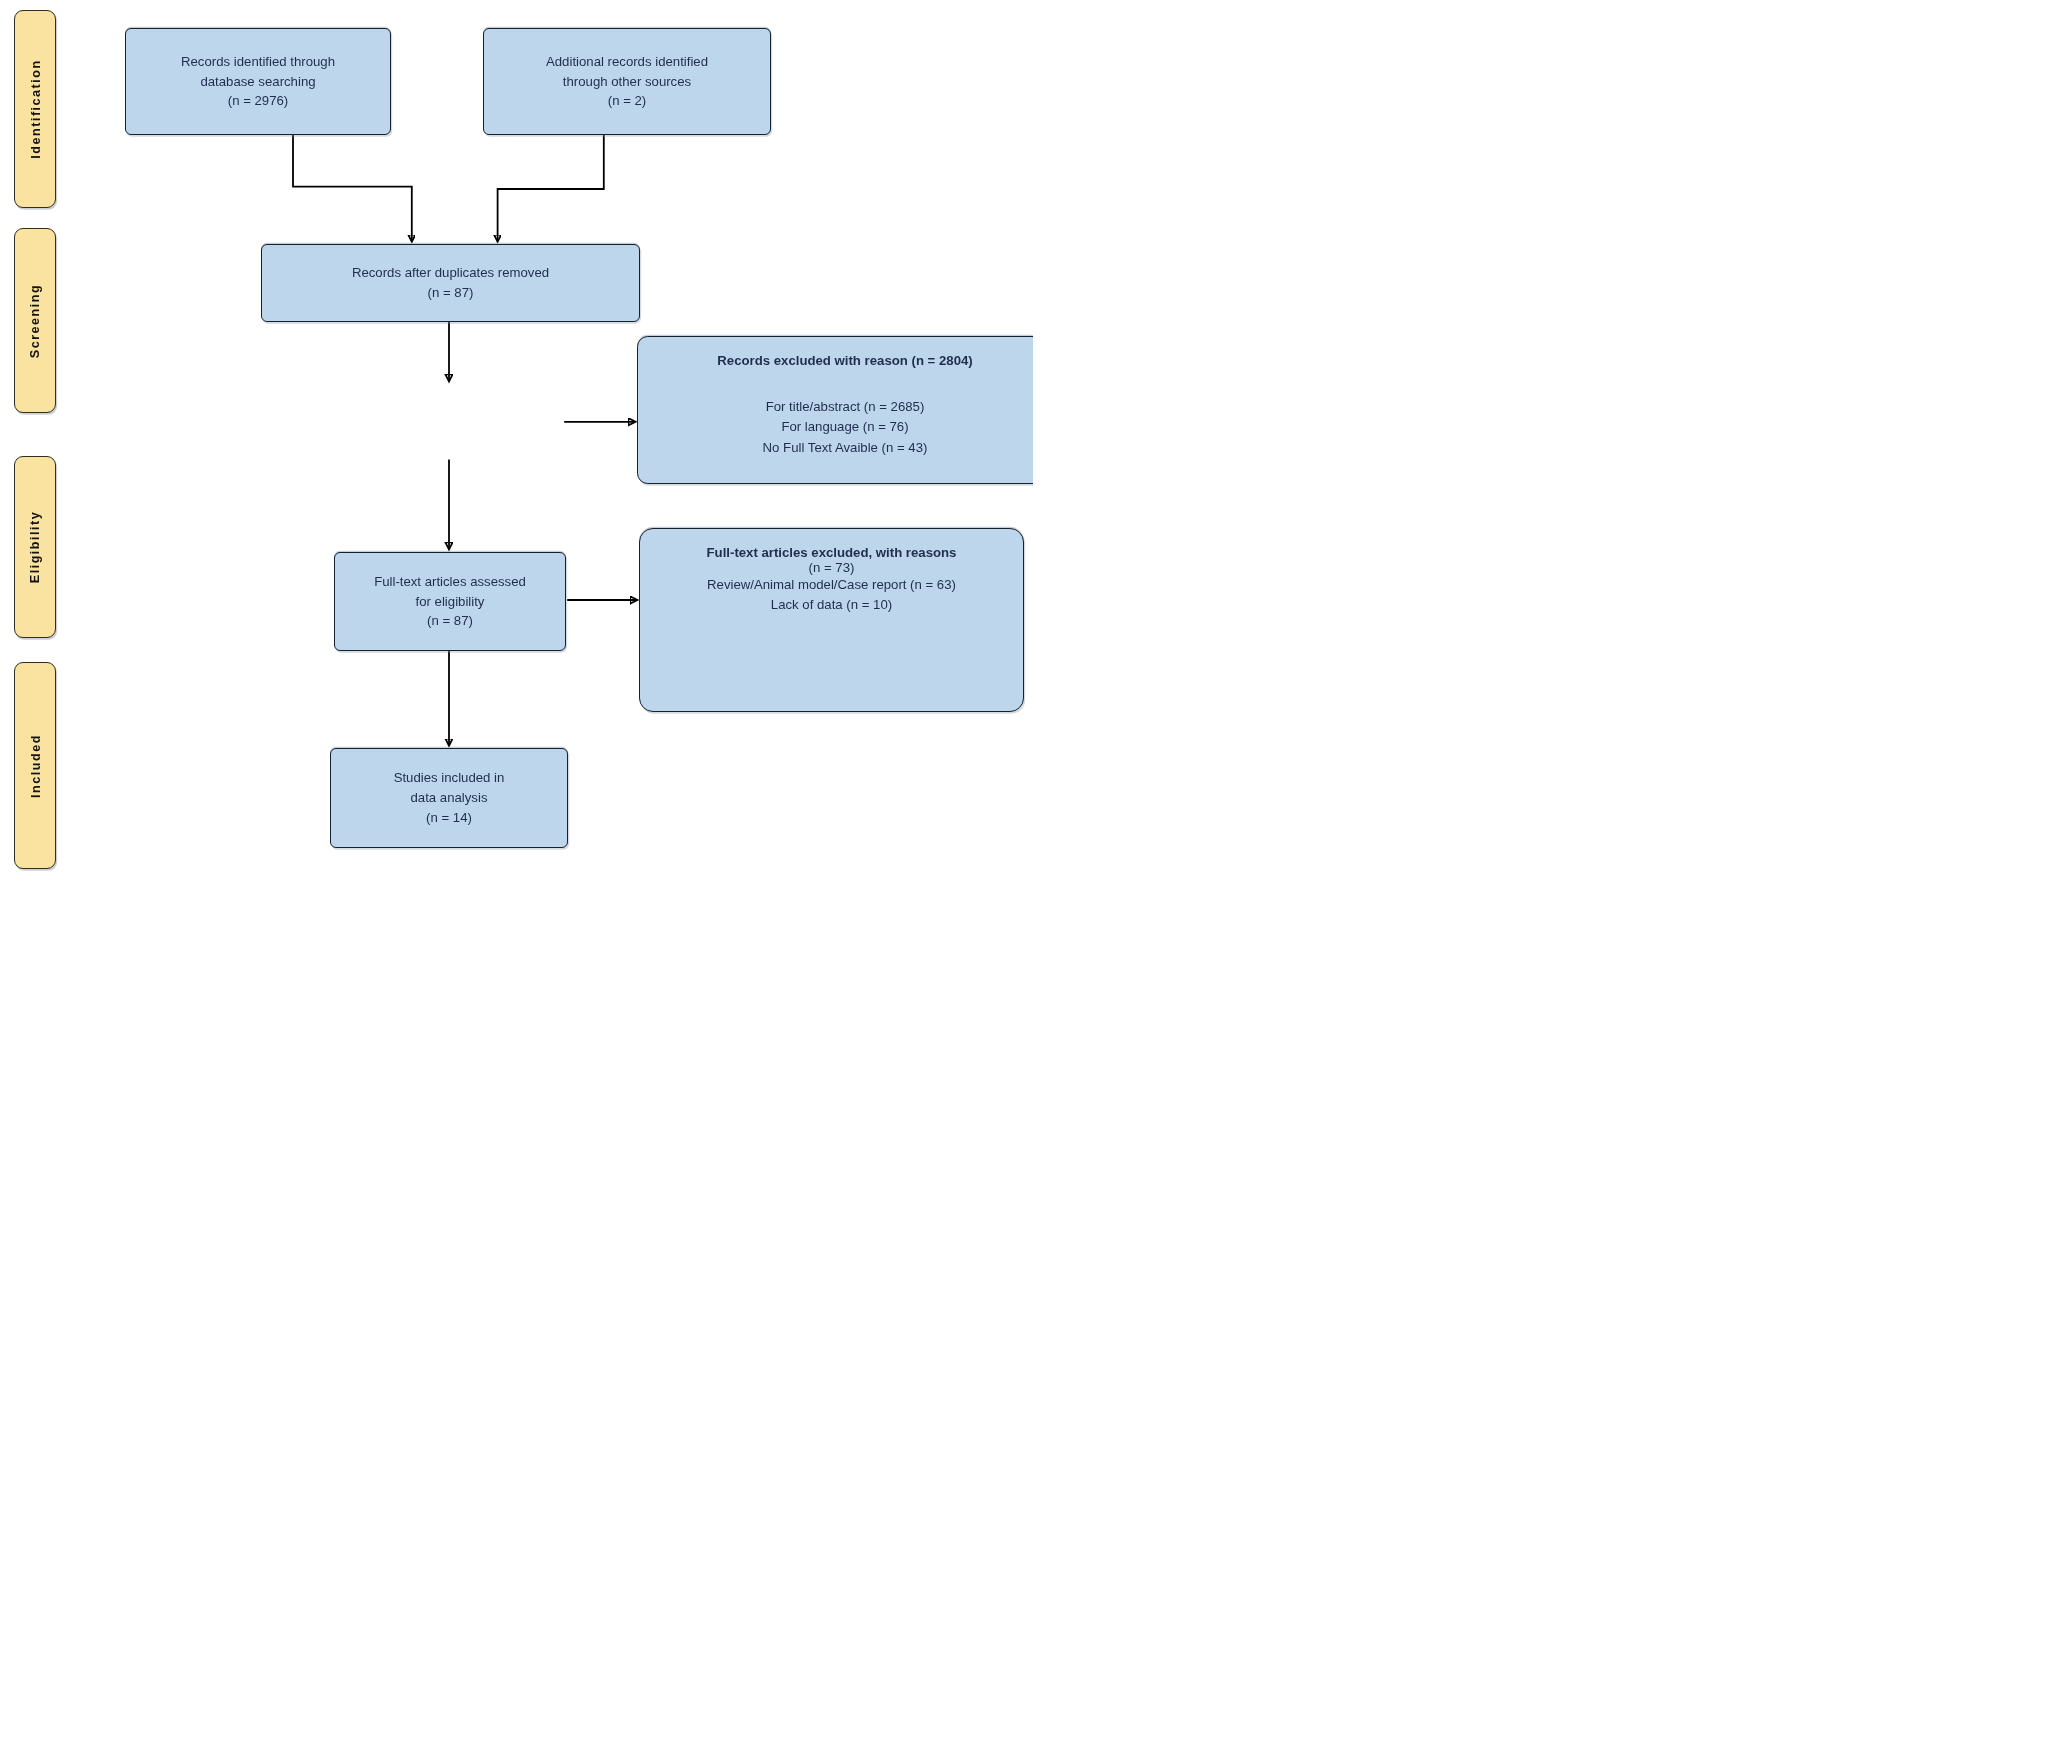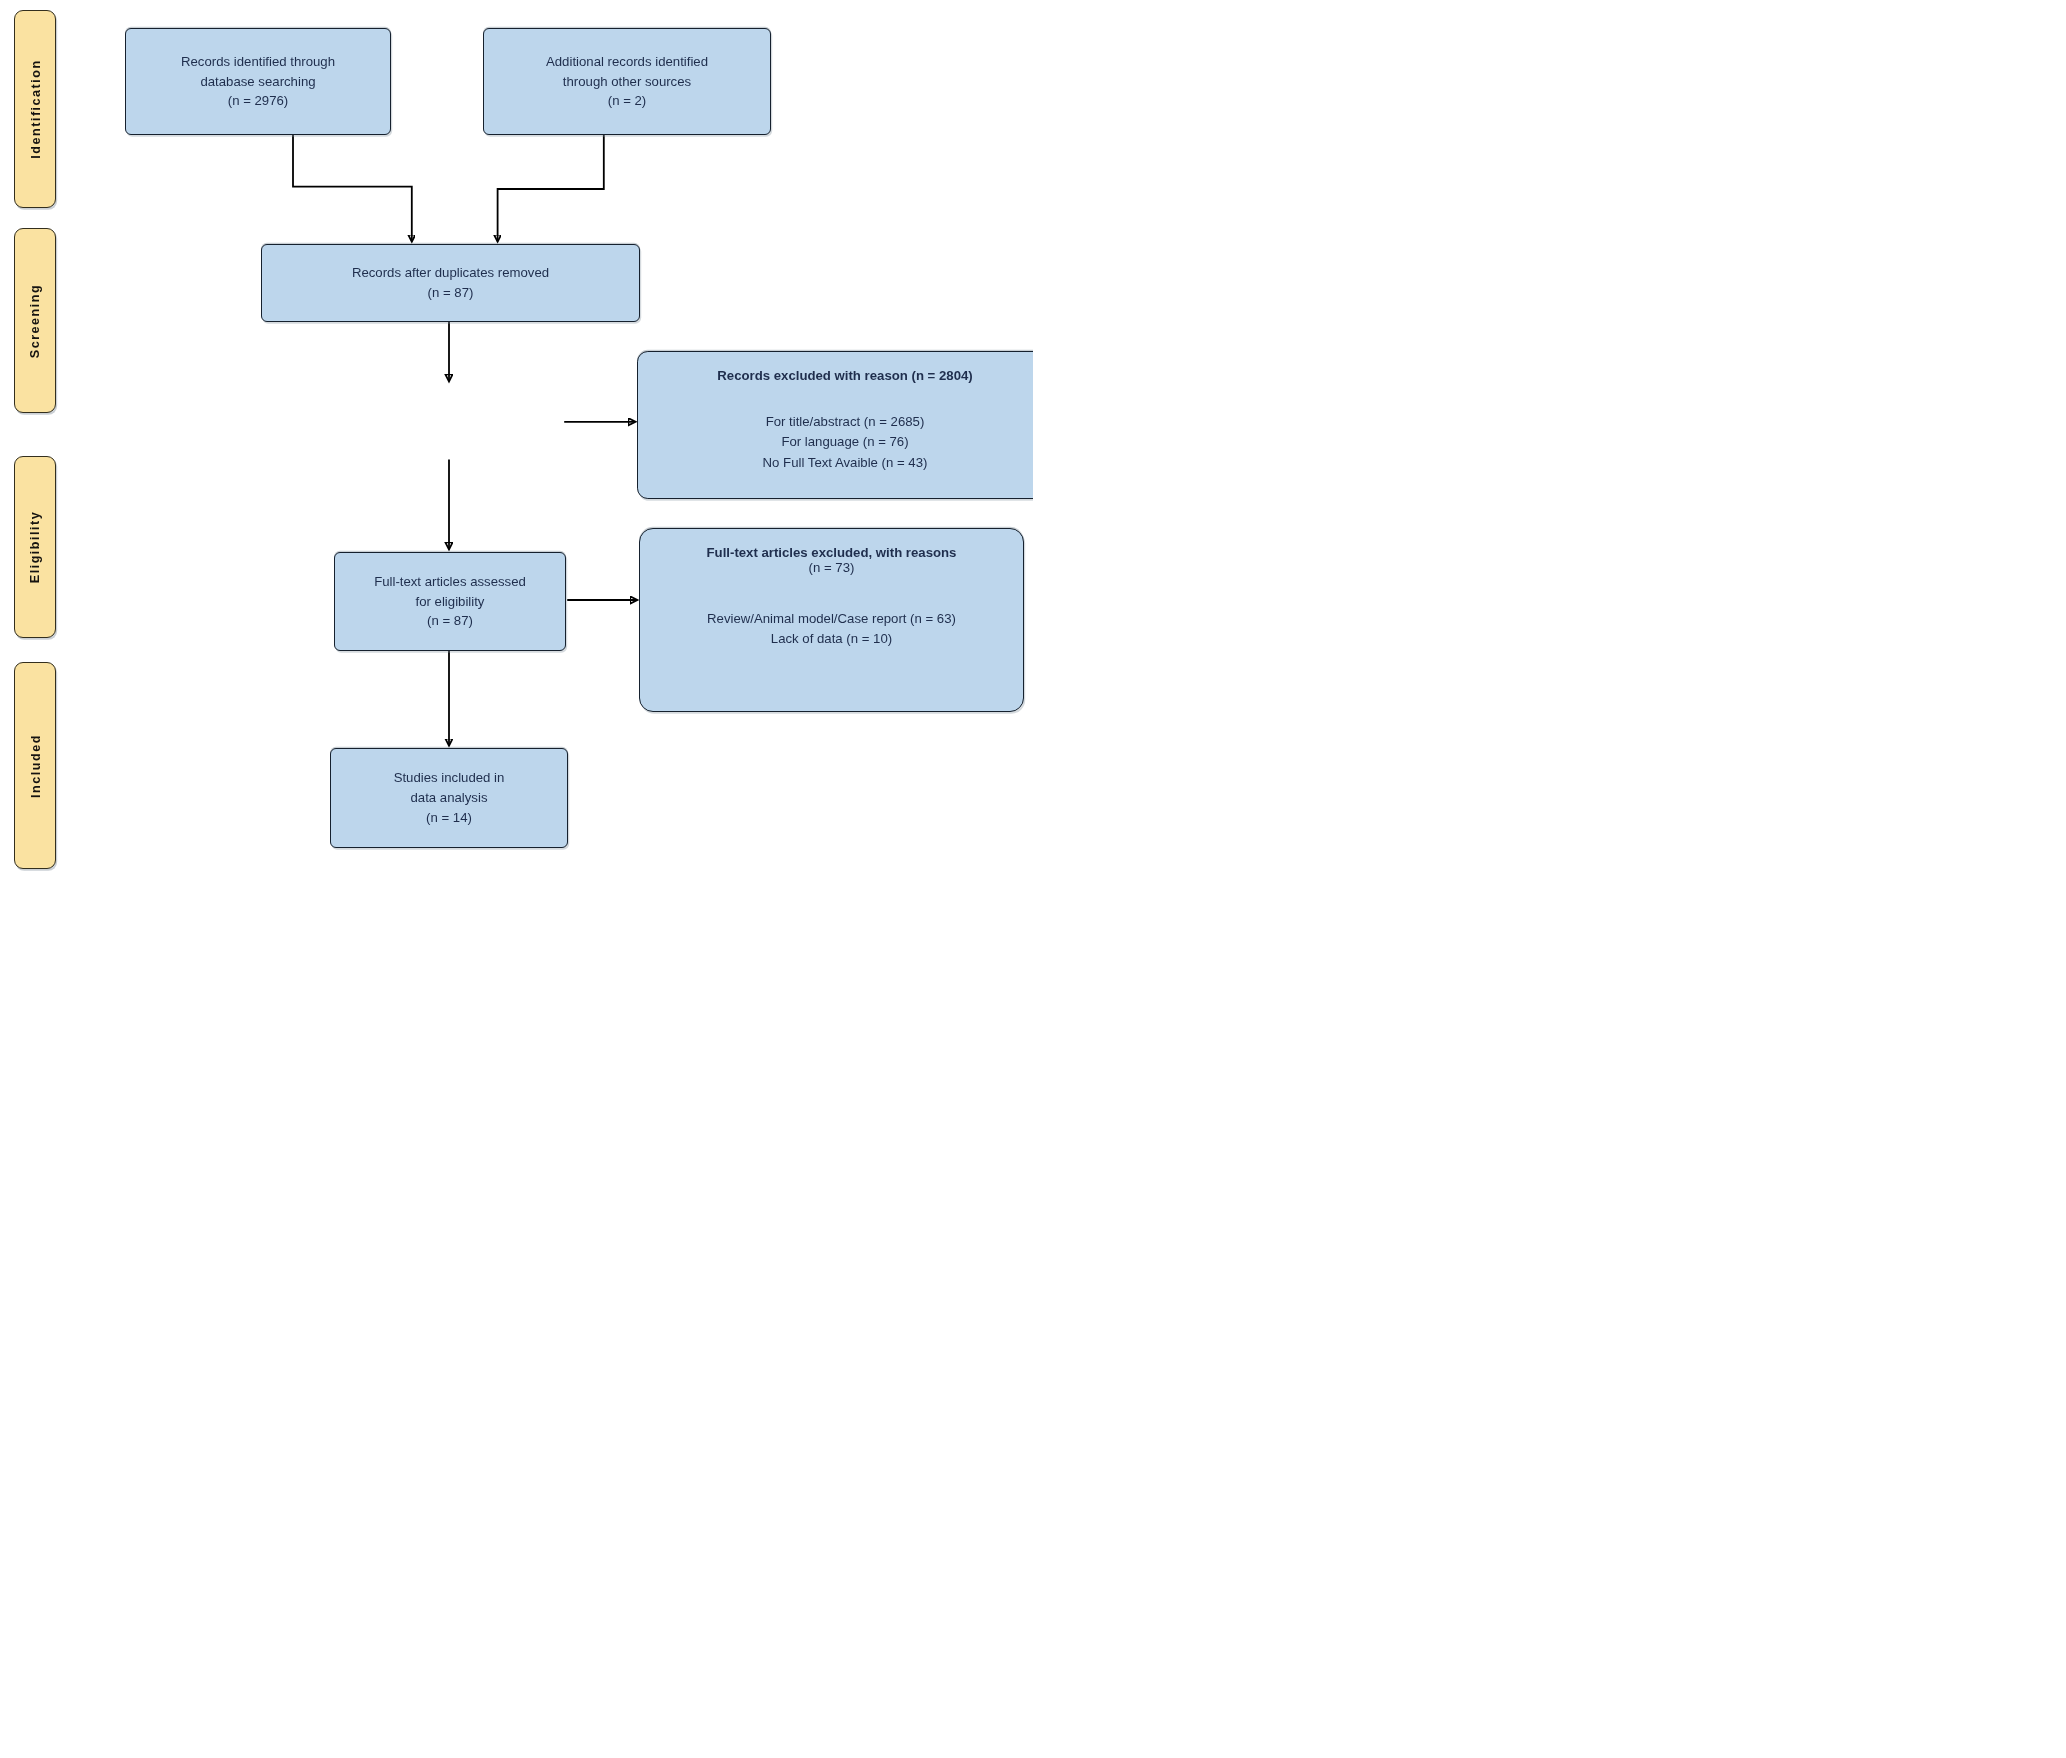--- a/index.html
+++ b/index.html
@@ -73,33 +73,33 @@
     text-align:center;
     white-space:pre-line;
   }
   .excl-body{
     font-size:13.2px;
     line-height:1.55;
     text-align:center;
     white-space:pre-line;
   }
   #excl-records .excl-title{margin-bottom:29px;}
-  #excl-fulltext .excl-subtitle{margin-bottom:34px;text-align:center;}
+  #excl-fulltext .excl-subtitle{text-align:center;}
 
   
   #stage-identification{top:9.6px;height:198px;}
   #stage-screening{top:228px;height:185px;}
   #stage-eligibility{top:456px;height:182px;}
   #stage-included{top:662px;height:207px;}
 
   #box-db-search{left:125px;top:28px;width:266px;height:107px;}
   #box-other-sources{left:483px;top:28px;width:288px;height:107px;}
   #box-duplicates{left:261px;top:244px;width:379px;height:78px;}
   #box-screened{left:337px;top:384px;width:228px;height:76px;}
-  #excl-records{left:637px;top:351px;width:416px;height:148px;}
+  #excl-records{left:637px;top:336px;width:416px;height:148px;}
   #box-fulltext{left:334px;top:552px;width:232px;height:99px;}
   #excl-fulltext{left:639px;top:528px;width:385px;height:184px;border-radius:14px;}
   #box-included{left:330px;top:748px;width:238px;height:100px;}
 </style>
 </head>
 <body>
 
 <div class="canvas">
 
   <svg class="connectors" viewBox="0 0 1721 1465" xmlns="http://www.w3.org/2000/svg">

